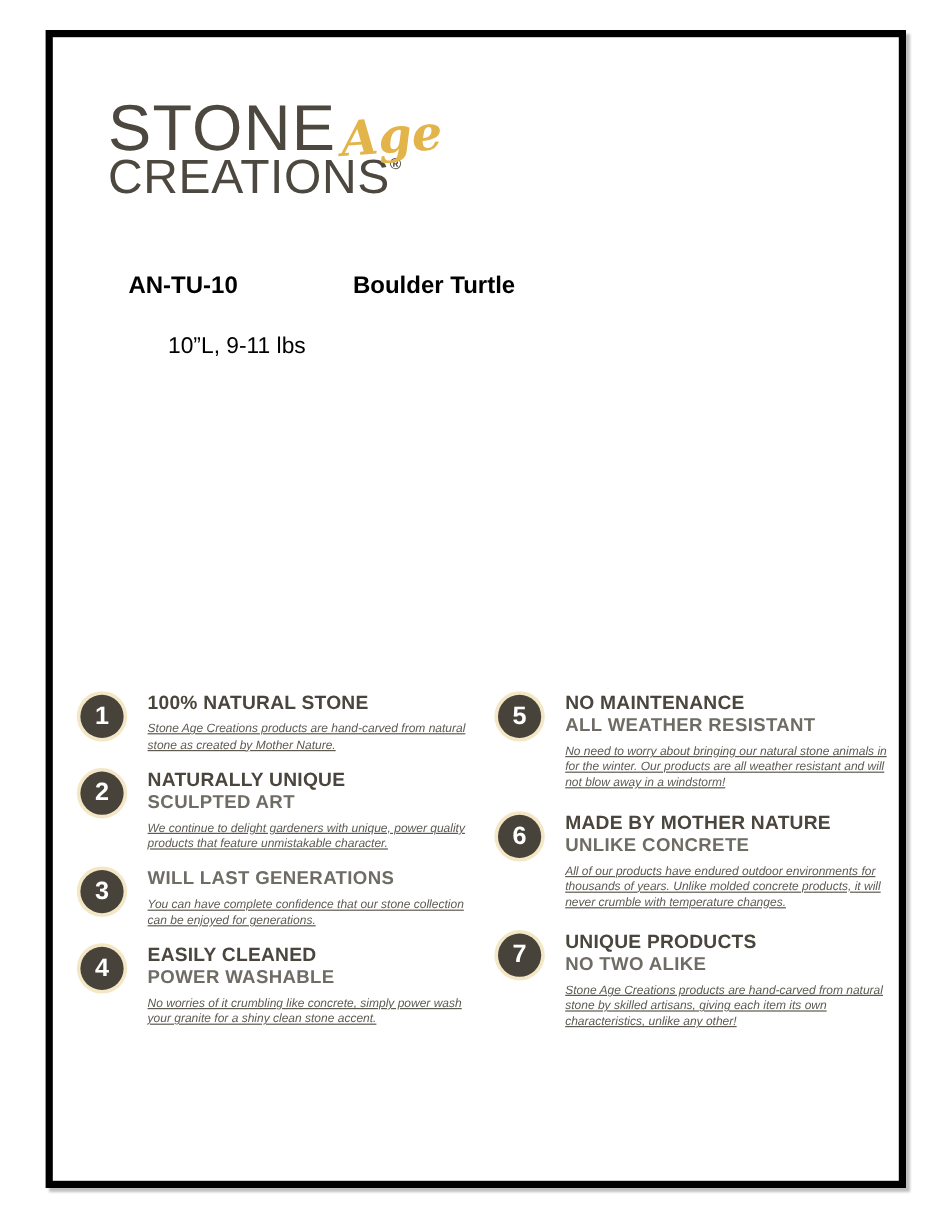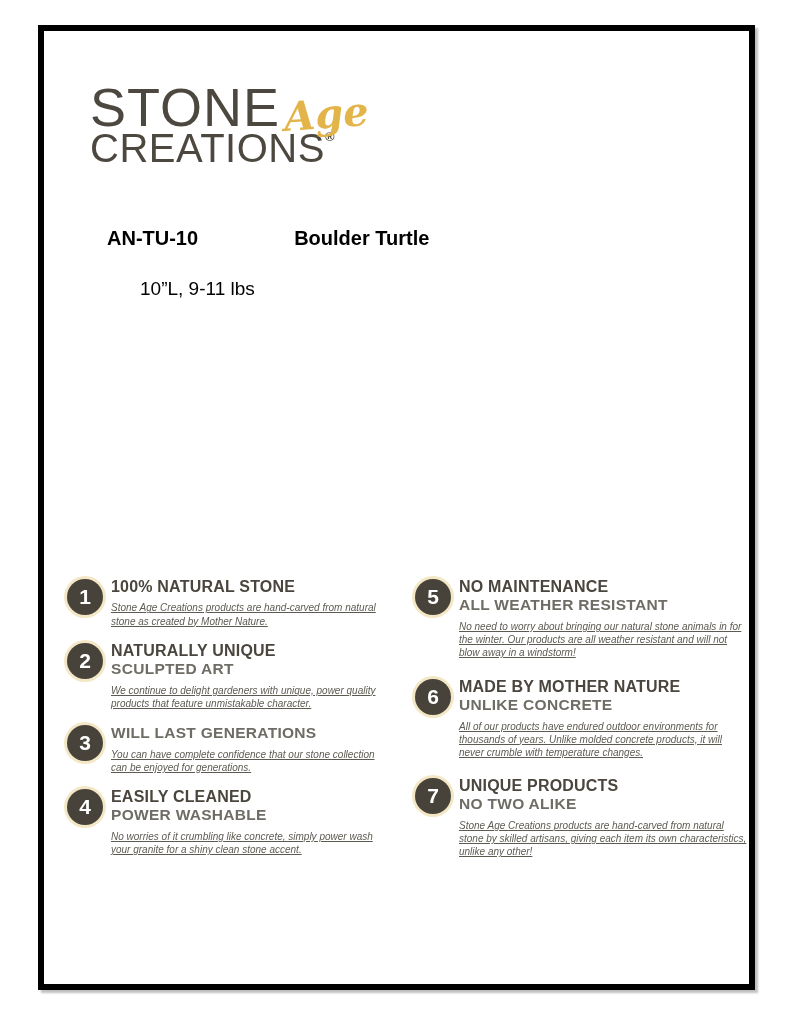--- a/index.html
+++ b/index.html
@@ -66,21 +66,21 @@
   .col-right .feature{margin-bottom:17px;}
   .num-circle{
     flex:0 0 auto;
     width:36px;height:36px;border-radius:50%;
     background:var(--circle);
     box-shadow:0 0 0 3px var(--ring);
     color:#fff;font-size:21px;font-weight:bold;
     display:flex;align-items:center;justify-content:center;
     margin-top:2px;margin-left:3px;
   }
-  .feature-text{padding-top:1px;}
+  .feature-text{padding-top:1px;margin-left:12px;}
   .feature-title{
     font-size:16px;font-weight:bold;letter-spacing:0.2px;
     color:var(--heading);line-height:1.15;
   }
   .feature-subtitle{
     font-size:15.5px;font-weight:bold;letter-spacing:0.3px;
     color:var(--subtitle);line-height:1.2;
   }
   .feature-subtitle:empty{display:none;}
   .feature-desc{

